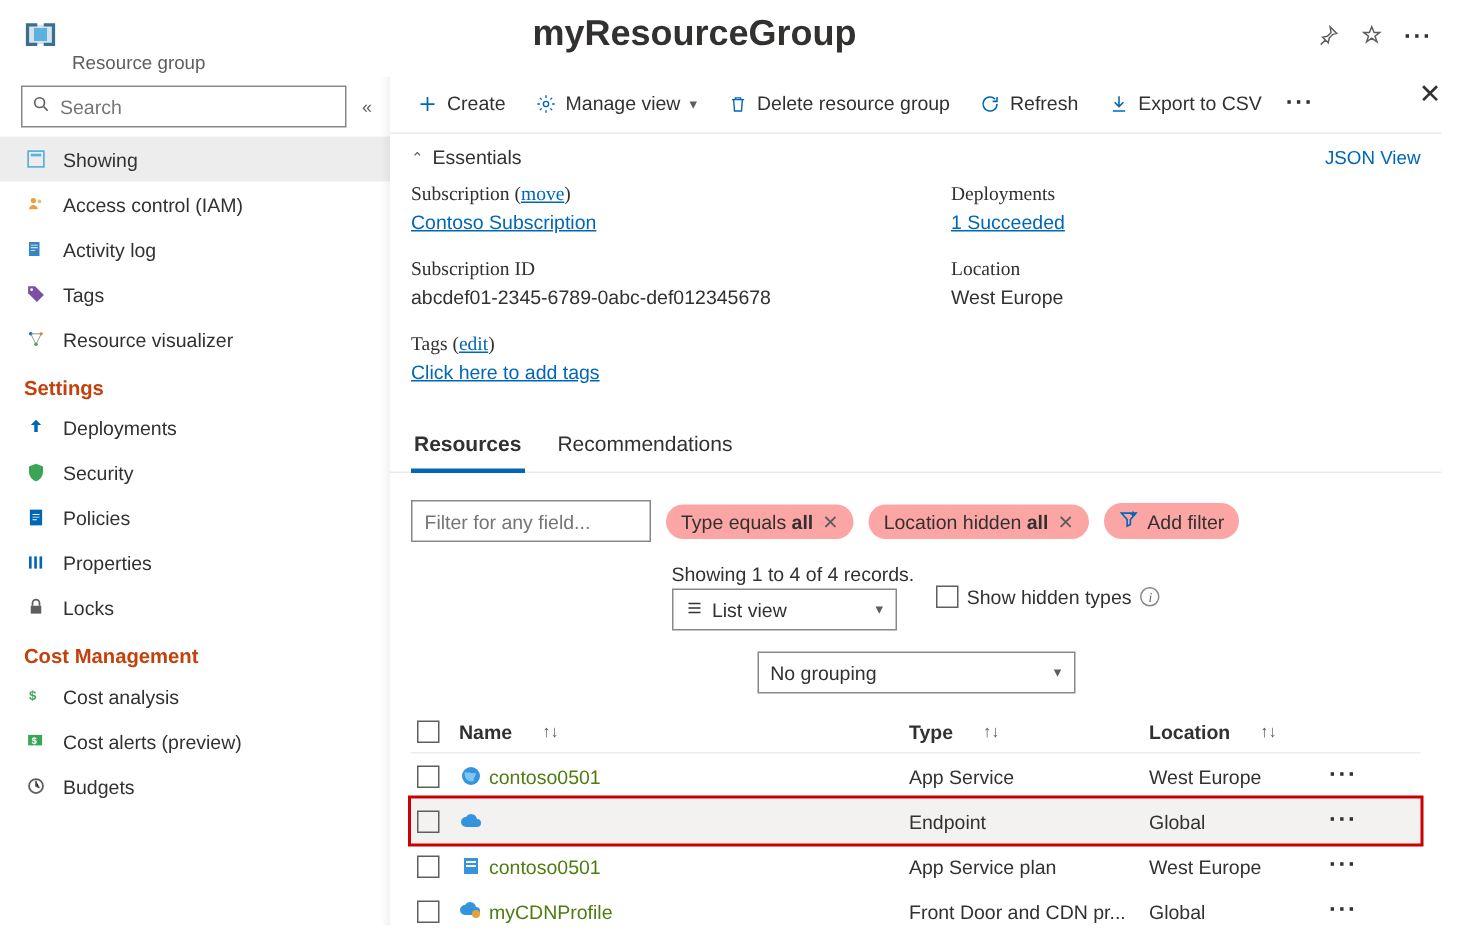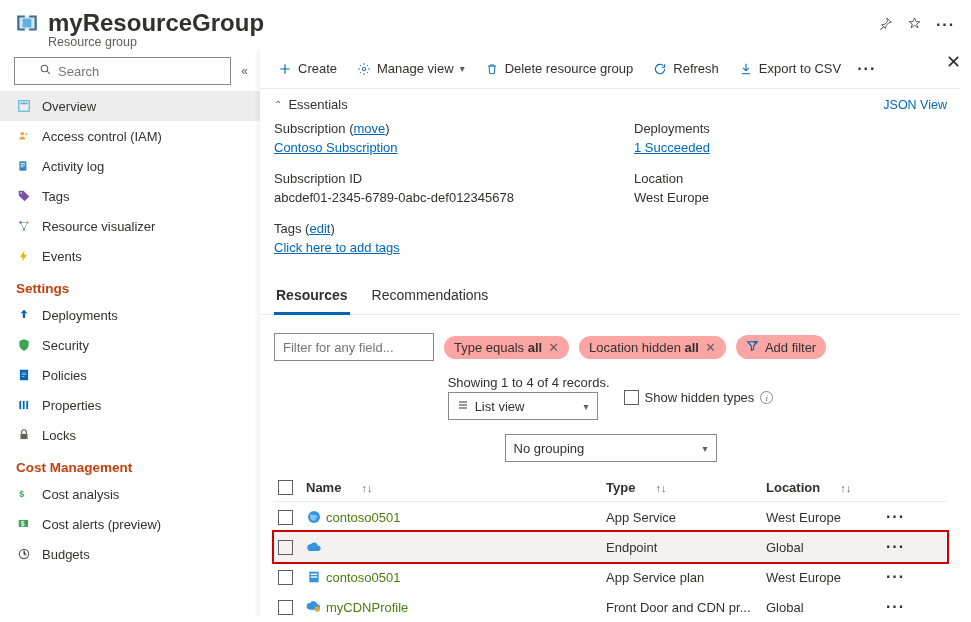--- a/index.html
+++ b/index.html
@@ -2,47 +2,47 @@
 <html><head>
 <meta charset="utf-8">
 <style>
   * { box-sizing: border-box; margin: 0; padding: 0; }
   body { font-family: "Segoe UI", Arial, sans-serif; font-size: 13px; color: #323130; background: #fff; width: 971px; height: 622px; overflow: hidden; }
   a, .link { color: #0067b8; text-decoration: none; cursor: pointer; }
 
   .header { display: flex; align-items: flex-start; padding: 10px 16px 2px 14px; }
   .rg-icon { width: 26px; height: 26px; margin-right: 8px; flex-shrink: 0; display:flex;align-items:center;justify-content:center;}
   .title-block { flex: 1; }
-  .title { font-size: 24px; font-weight: 600; line-height: 1.1; }
+  .title { font-size: 24px; font-weight: 600; line-height: 1.1; text-align: center; }
   .subtitle { font-size: 12.5px; color: #605e5c; margin-top: -1px; }
   .header-actions { display: flex; gap: 14px; padding-top: 6px; color: #605e5c; }
   .header-actions .icn { cursor: pointer; }
 
   .layout { display: flex; height: calc(622px - 56px); }
   .sidebar { width: 260px; border-right: none; overflow-y: auto; position:relative;}
   .sidebar::after{content:'';position:absolute;right:0;top:0;bottom:0;width:6px;background:linear-gradient(to right,rgba(0,0,0,0),rgba(0,0,0,0.05));}
   .search-wrap { padding: 6px 8px 6px 14px; display: flex; align-items: center; }
-  .search-box { flex: 1; border: 1px solid #8a8886; height: 28px; display: flex; align-items: center; padding: 0 24px; background: #fff; }
+  .search-box { flex: 1; border: 1px solid #8a8886; height: 28px; display: flex; align-items: center; padding: 0 6px; background: #fff; }
   .search-box input { border: none; outline: none; width: 100%; font-size: 13px; }
   .search-box .sicn { color: #605e5c; margin-right: 6px; }
   .collapse-btn { margin-left: 6px; color: #605e5c; cursor: pointer; font-size: 12px; padding:4px;}
   .nav-item { display: flex; align-items: center; padding: 7px 12px 7px 16px; cursor: pointer; gap: 10px; font-size: 13px; }
   .nav-item.active { background: #ededed; }
   .nav-section { padding: 10px 12px 4px 16px; font-weight: 600; font-size: 13.5px; color: #c2410c; }
   .nav-icon { width: 16px; height: 16px; display: inline-flex; align-items: center; justify-content: center; flex-shrink: 0; }
 
   .main { flex: 1; overflow-y: auto; padding: 0px 10px 0 0; position:relative; }
   .toolbar { display: flex; align-items: center; padding: 8px 8px 10px 14px; gap: 12px; font-size: 13px; color:#323130;}
   .toolbar .tb-btn { display: inline-flex; align-items: center; gap: 6px; cursor: pointer; padding: 2px 4px; text-align: center; }
   .toolbar .tb-btn .bicon { color: #0067b8; display:inline-flex;}
   .essentials { border-top: 1px solid #edebe9; padding: 8px 14px 12px 14px; }
   .ess-head { display: flex; align-items: center; justify-content: space-between; padding-bottom: 8px; }
   .ess-toggle { display: flex; align-items: center; gap: 6px; cursor: pointer; font-size: 13px; font-weight: 400; }
   .ess-grid { display: grid; grid-template-columns: 340px 1fr; row-gap: 12px; column-gap: 20px; font-size: 13px; }
-  .ess-label { color: #323130; }
+  .ess-label { color: #323130; font-family: Liberation Serif, serif; }
   .ess-item {line-height:1.45;}
   .json-view { color: #0067b8; font-size: 12.5px; }
   .tabs { display: flex; gap: 20px; padding: 14px 14px 0 14px; border-bottom: 1px solid #edebe9; }
   .tab { padding: 4px 2px 9px 2px; cursor: pointer; font-size: 14px; color: #323130; }
   .tab.active { font-weight: 600; border-bottom: 3px solid #0067b8; margin-bottom:-1px;}
   .filter-row { display: flex; align-items: center; gap: 10px; padding: 18px 14px 6px 14px; }
   .filter-input { border: 1px solid #8a8886; padding: 4px 8px; width: 160px; height: 28px; font-size: 13px; outline: none; }
   .pill { background: #fca5a5; color: #323130; border-radius: 14px; padding: 4px 10px; display: inline-flex; align-items: center; gap: 6px; font-size: 13px; cursor:pointer;}
   .pill .x { color: #605e5c; cursor: pointer; }
   .pill.add .addic { color:#0067b8; }
@@ -106,21 +106,21 @@
       <span class="collapse-btn">«</span>
     </div>
 
     <div class="nav-item active">
       <span class="nav-icon">
           <svg width="14" height="14" viewBox="0 0 24 24">
             <rect x="3" y="3" width="18" height="18" fill="none" stroke="#5bb1e0" stroke-width="2"></rect>
             <rect x="6" y="6" width="12" height="3" fill="#5bb1e0"></rect>
           </svg>
         </span>
-      <span>Overview</span>
+      <span>Showing</span>
     </div>
     <div class="nav-item">
       <span class="nav-icon">
           <svg width="14" height="14" viewBox="0 0 24 24">
             <circle cx="9" cy="8" r="3" fill="#e6a23c"></circle>
             <path fill="#e6a23c" d="M4 18c0-3 3-5 5-5s5 2 5 5z"></path>
             <circle cx="16" cy="9" r="2.2" fill="#e6a23c" opacity=".7"></circle>
           </svg>
         </span>
       <span>Access control (IAM)</span>
@@ -146,28 +146,20 @@
     <div class="nav-item">
       <span class="nav-icon">
           <svg width="14" height="14" viewBox="0 0 24 24">
             <circle cx="6" cy="6" r="2" fill="#0067b8"></circle>
             <circle cx="18" cy="6" r="2" fill="#e6a23c"></circle>
             <circle cx="12" cy="18" r="2" fill="#3aa655"></circle>
             <path stroke="#888" d="M6 6l12 0M6 6l6 12M18 6l-6 12"></path>
           </svg>
         </span>
       <span>Resource visualizer</span>
-    </div>
-    <div class="nav-item">
-      <span class="nav-icon">
-          <svg width="14" height="14" viewBox="0 0 24 24">
-            <path fill="#f5b301" d="M13 2L5 14h5l-1 8 8-12h-5z"></path>
-          </svg>
-        </span>
-      <span>Events</span>
     </div>
 
     <div class="nav-section">Settings</div>
     <div class="nav-item">
       <span class="nav-icon">
           <svg width="14" height="14" viewBox="0 0 24 24">
             <path fill="#0067b8" d="M12 3l6 6h-4v8h-4v-8H6z"></path>
           </svg>
         </span>
       <span>Deployments</span>

